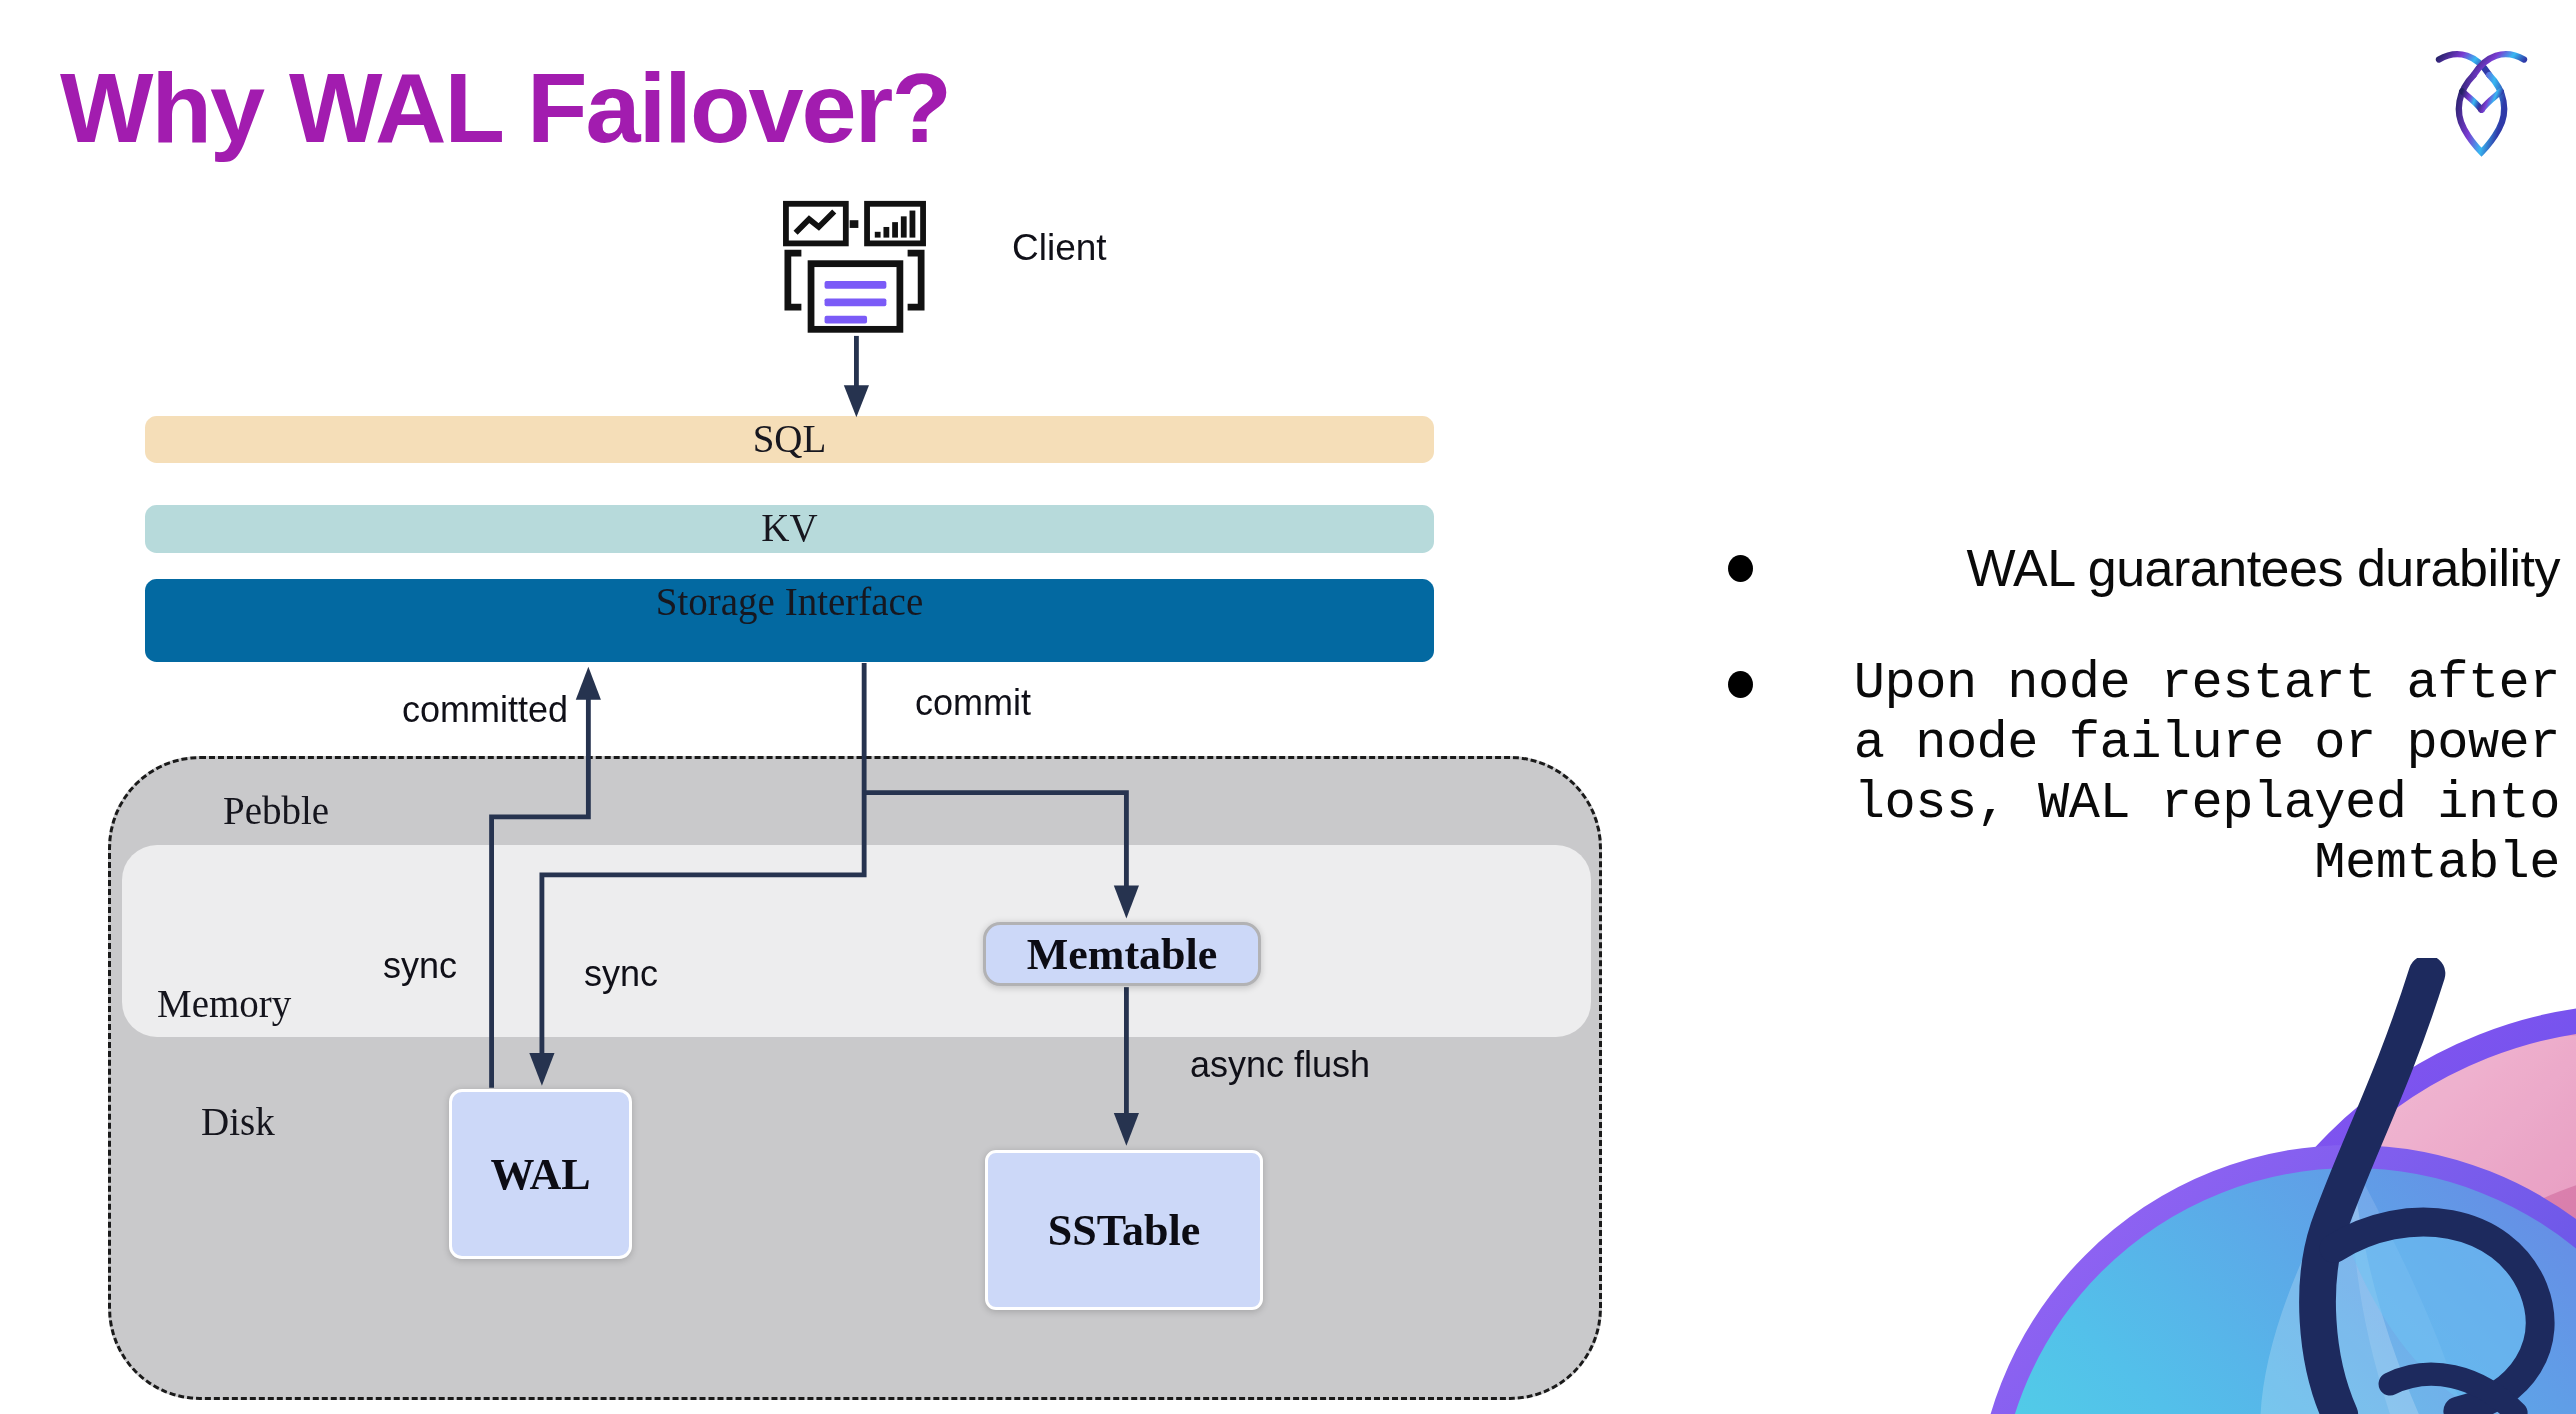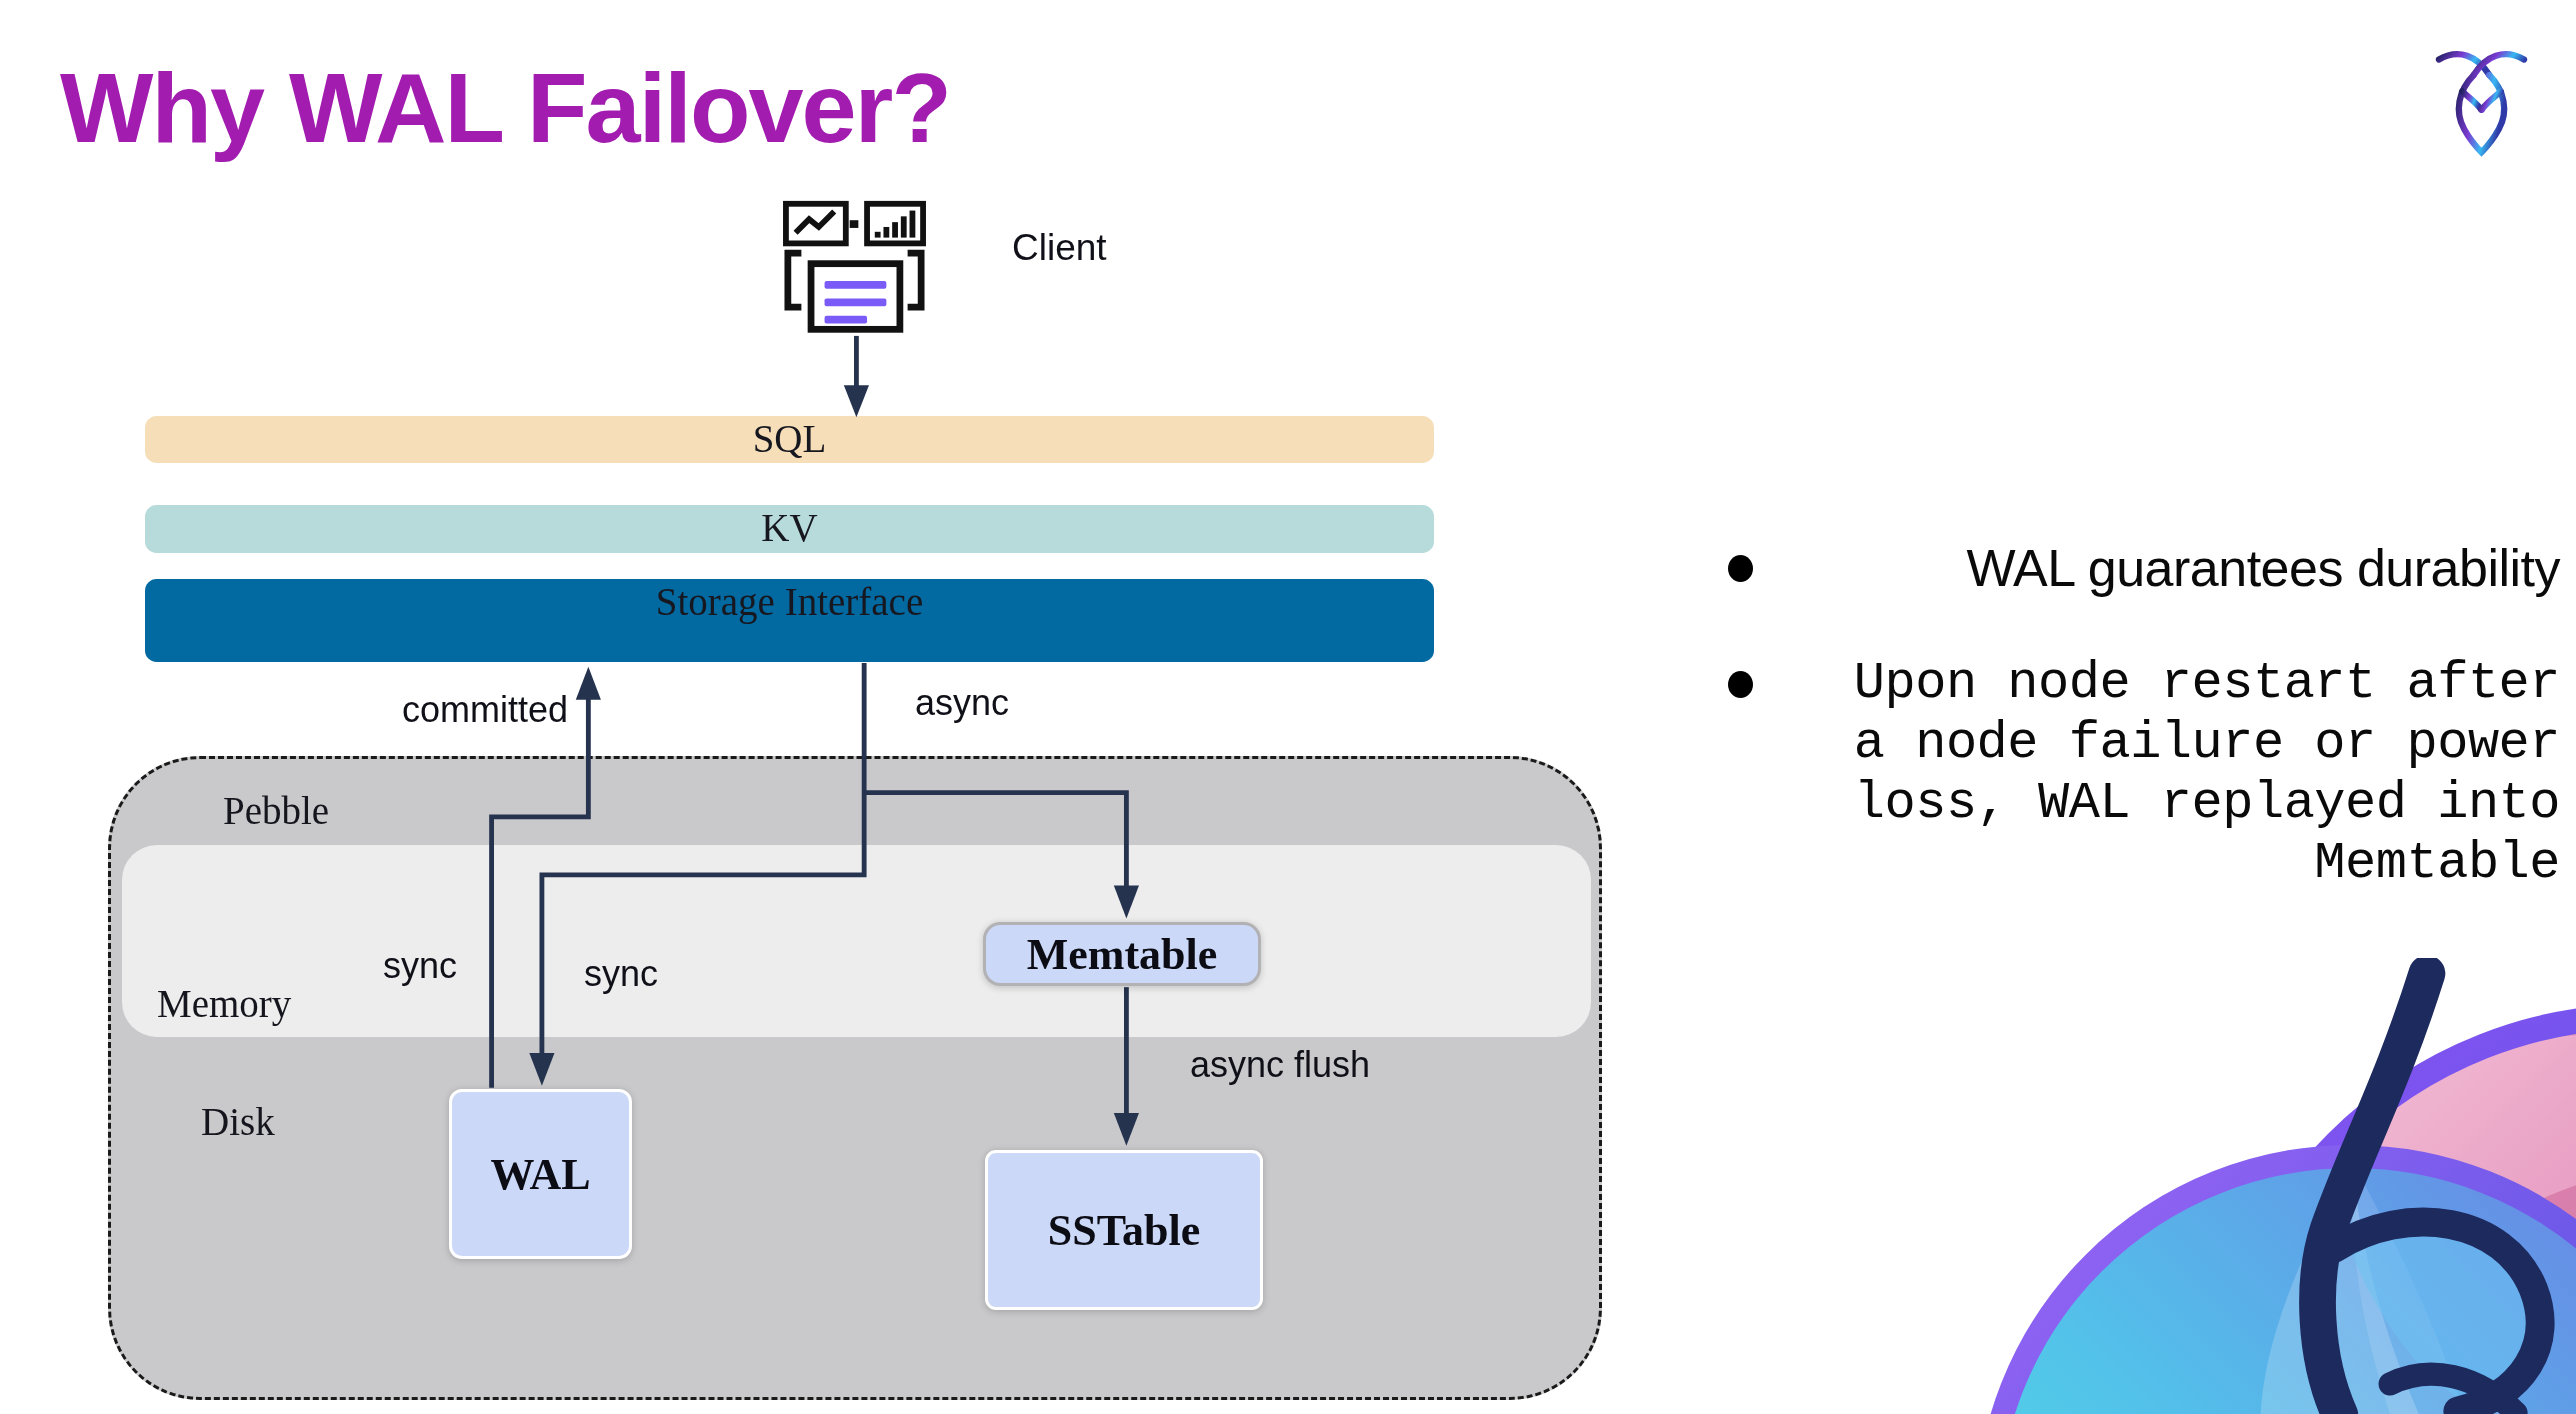--- a/index.html
+++ b/index.html
@@ -126,21 +126,21 @@
     <span>Storage Interface</span>
   </div>
 
   <div class="abs pebble"></div>
   <div class="abs memband"></div>
   <div class="abs serif-label" style="left:223px;top:790px;">Pebble</div>
   <div class="abs serif-label" style="left:157px;top:983px;">Memory</div>
   <div class="abs serif-label" style="left:201px;top:1101px;">Disk</div>
 
   <div class="abs sans-label" style="left:402px;top:690px;">committed</div>
-  <div class="abs sans-label" style="left:915px;top:683px;">async</div>
+  <div class="abs sans-label" style="left:915px;top:683px;">commit</div>
   <div class="abs sans-label" style="left:383px;top:946px;">sync</div>
   <div class="abs sans-label" style="left:584px;top:954px;">sync</div>
   <div class="abs sans-label" style="left:1190px;top:1045px;">async flush</div>
 
   <svg class="abs overlay" style="left:0;top:0;" width="2576" height="1415" viewBox="0 0 2662 1462">
     <g stroke="#26334f" stroke-width="5" fill="none">
       <path d="M885,347 L885,400"></path>
       <path d="M508,1124 L508,844 L608,844 L608,722"></path>
       <path d="M893,685 L893,904 L560,904 L560,1090"></path>
       <path d="M893,819 L1164,819 L1164,917"></path>

